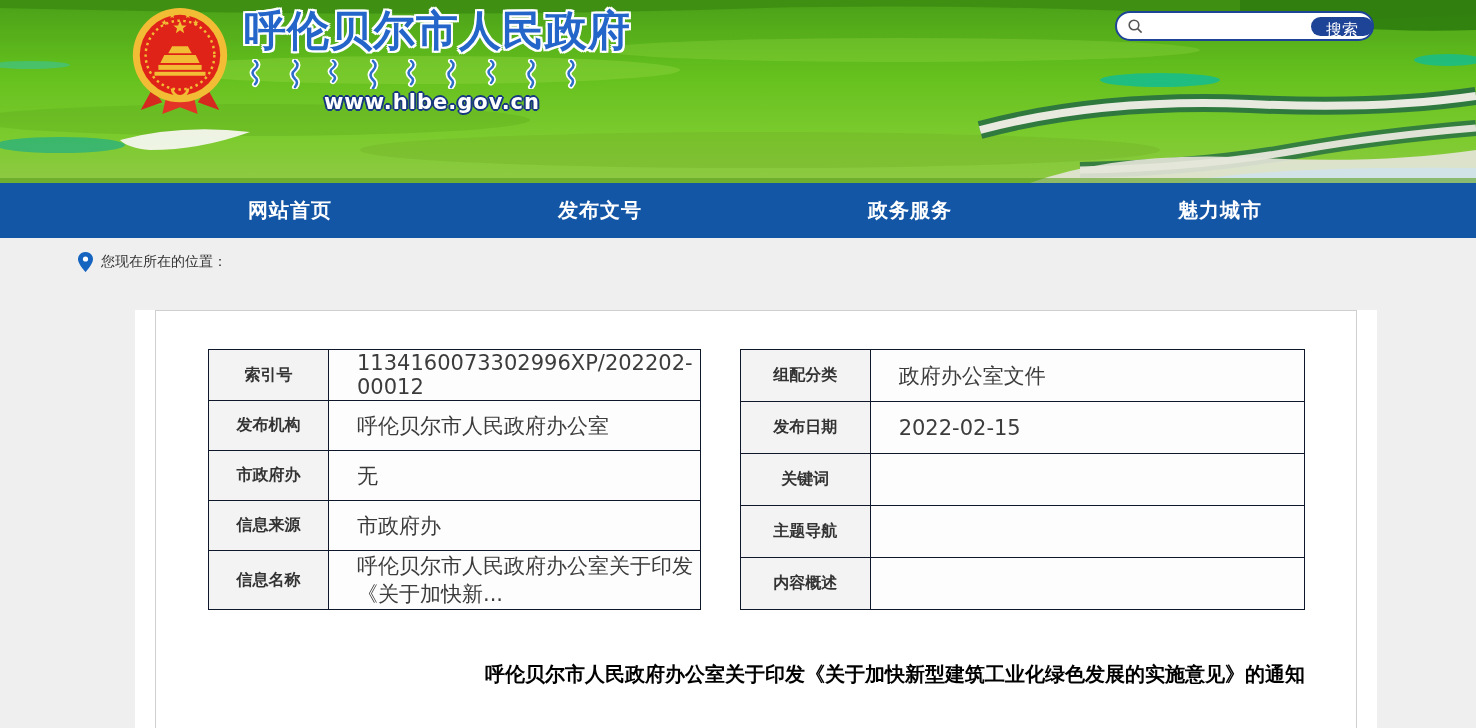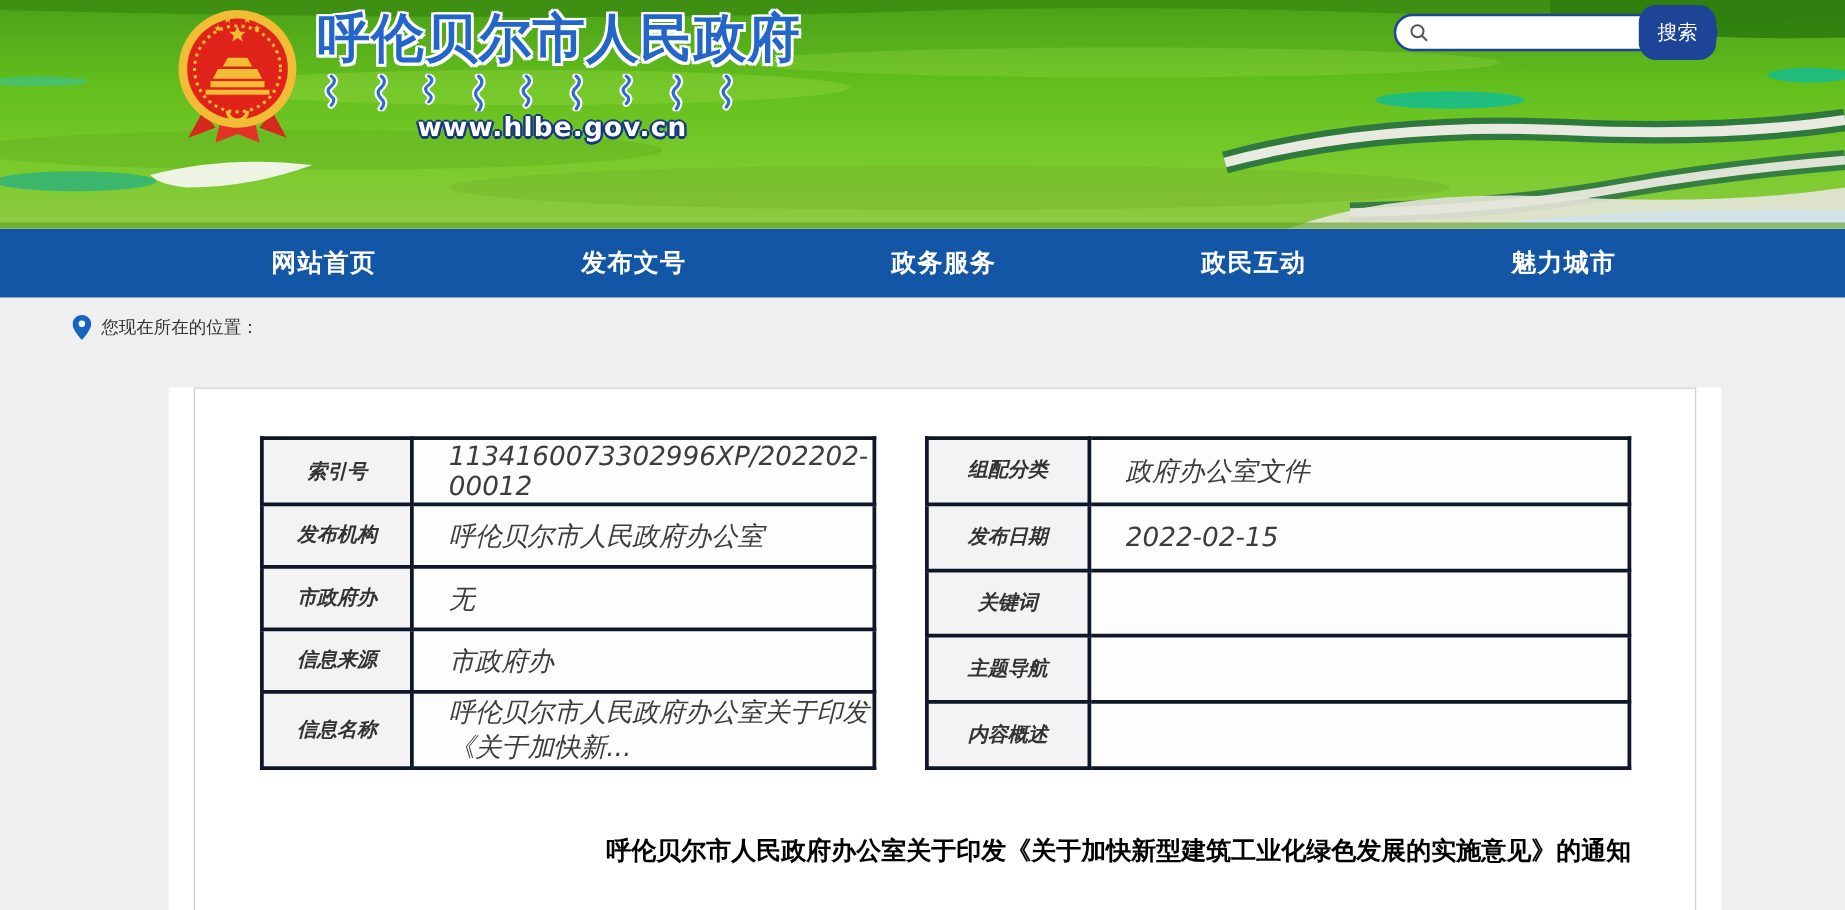--- a/index.html
+++ b/index.html
@@ -6,21 +6,21 @@
   html,body { margin:0; padding:0; }
   body {
     width:1476px; height:728px; overflow:hidden;
     background:#efefef;
     font-family:"DejaVu Sans","Liberation Sans",sans-serif;
   }
 
   
   .banner { position:relative; width:1476px; height:183px; overflow:hidden; }
   .banner-art { position:absolute; inset:0; width:100%; height:100%; display:block; }
-  .logo-area { position:absolute; left:138px; top:6px; display:flex; align-items:flex-start; cursor:pointer; }
+  .logo-area { position:absolute; left:128px; top:6px; display:flex; align-items:flex-start; cursor:pointer; }
   .emblem { width:104px; height:110px; flex:0 0 auto; }
   .logo-text { margin-left:12px; }
   .site-name {
     font-size:42px; font-weight:bold; color:#2365c9; letter-spacing:1px;
     line-height:50px; white-space:nowrap;
     text-shadow:-2px 0 0 #fff,2px 0 0 #fff,0 -2px 0 #fff,0 2px 0 #fff,
                 -2px -2px 0 #fff,2px 2px 0 #fff,-2px 2px 0 #fff,2px -2px 0 #fff;
   }
   .mongolian { display:block; margin:3px 0 0 4px; }
   .site-url {
@@ -30,48 +30,48 @@
                 -1px -1px 0 #16387e,1px 1px 0 #16387e,-1px 1px 0 #16387e,1px -1px 0 #16387e;
   }
   .search-box {
     position:absolute; top:11px; right:102px; width:259px; height:30px;
     background:#fff; border:2px solid #1e4497; border-radius:16px;
     display:flex; align-items:center;
   }
   .search-icon { margin:0 6px 0 10px; display:flex; }
   .search-input { flex:1; min-width:0; border:none; outline:none; background:transparent; font-size:14px; height:20px; font-family:inherit; }
   .search-btn {
-    flex:0 0 auto; width:62px; height:44px; margin-right:-1px;
+    flex:0 0 auto; width:62px; height:19px; margin-right:-1px;
     border:none; border-radius:14px; background:#1e4497; color:#fff;
     font-size:16px; cursor:pointer; font-family:inherit; line-height:26px; padding:0;
   }
 
   
   .nav { height:55px; background:#1356a6; display:flex; align-items:center; }
   .nav-inner { display:flex; width:1240px; margin-left:135px; }
   .nav-item { flex:1; text-align:center; color:#fff; font-size:20px; font-weight:bold; letter-spacing:1px; cursor:pointer; }
 
   
-  .breadcrumb { height:47px; display:flex; align-items:center; padding-left:58px; font-size:14px; color:#333; }
+  .breadcrumb { height:47px; display:flex; align-items:center; padding-left:78px; font-size:14px; color:#333; }
   .pin-icon { margin-right:8px; display:flex; }
   .crumb-prefix { margin-right:8px; }
   .crumb { color:#333; text-decoration:none; cursor:pointer; }
   .crumb-sep { margin:0 8px; color:#555; }
 
   
   .card { width:1242px; margin-left:135px; background:#fff; height:443px; }
   .inner {
     margin:25px 20px 0; border:1px solid #cfcfcf;
     height:520px; padding:38px 51px 0 52px;
   }
   .meta-wrap { display:flex; gap:39px; }
   table.meta { border-collapse:collapse; table-layout:fixed; }
   .meta-left  { width:508px; }
   .meta-right { width:583px; }
-  .meta th, .meta td { border:3px solid #0f172a; height:50px;font-style:italic; }
+  .meta th, .meta td { border:1px solid #0f172a; height:50px; }
   .meta th {
     background:#f3f3f3; font-weight:bold; color:#333;
     font-size:16px; text-align:center;
   }
   .meta-left th  { width:120px; }
   .meta-right th { width:130px; }
   .meta td { padding-left:28px; color:#3c3c3c; font-size:21px; background:#fdfdfd; }
 
   .article-title {
     margin-top:45px; text-align:right;
@@ -175,21 +175,20 @@
     <input class="search-input" type="text" placeholder="" style="">
     <button class="search-btn">搜索</button>
   </div>
 </div>
 
 <div class="nav">
   <div class="nav-inner">
       <div class="nav-item">网站首页</div>
       <div class="nav-item">发布文号</div>
       <div class="nav-item">政务服务</div>
-      <div class="nav-item">政民互动</div>
       <div class="nav-item">魅力城市</div>
     </div>
 </div>
 
 <div class="breadcrumb">
   <span class="pin-icon">
     <svg width="15" height="20" viewBox="0 0 15 20">
       <path d="M7.5 0 C3.4 0 0 3.2 0 7.2 C0 12 7.5 20 7.5 20 C7.5 20 15 12 15 7.2 C15 3.2 11.6 0 7.5 0 Z" fill="#1565c0"></path>
       <circle cx="7.5" cy="7" r="2.6" fill="#fff"></circle>
     </svg>

